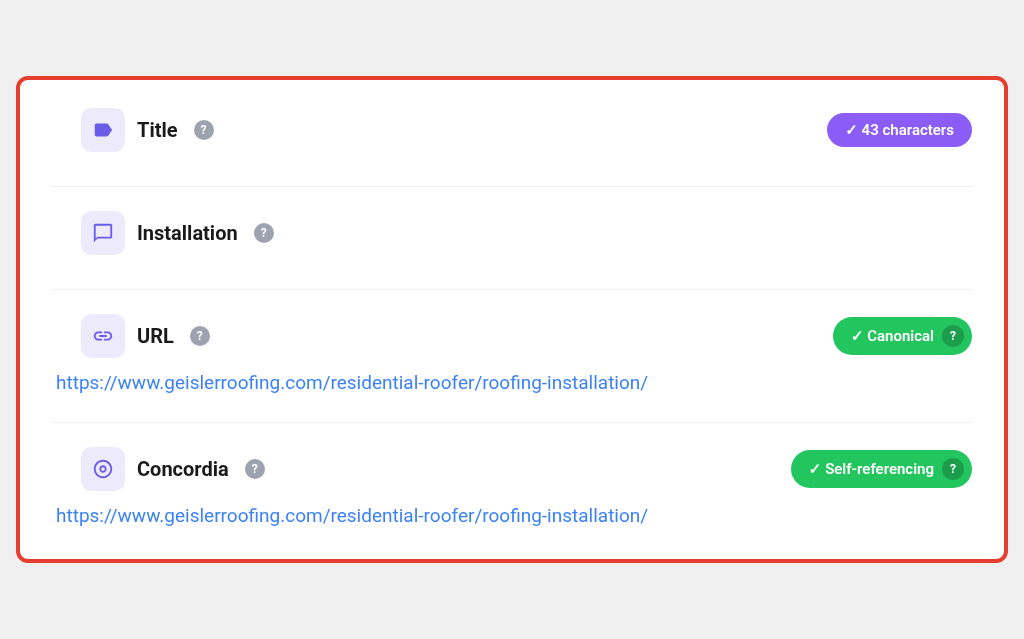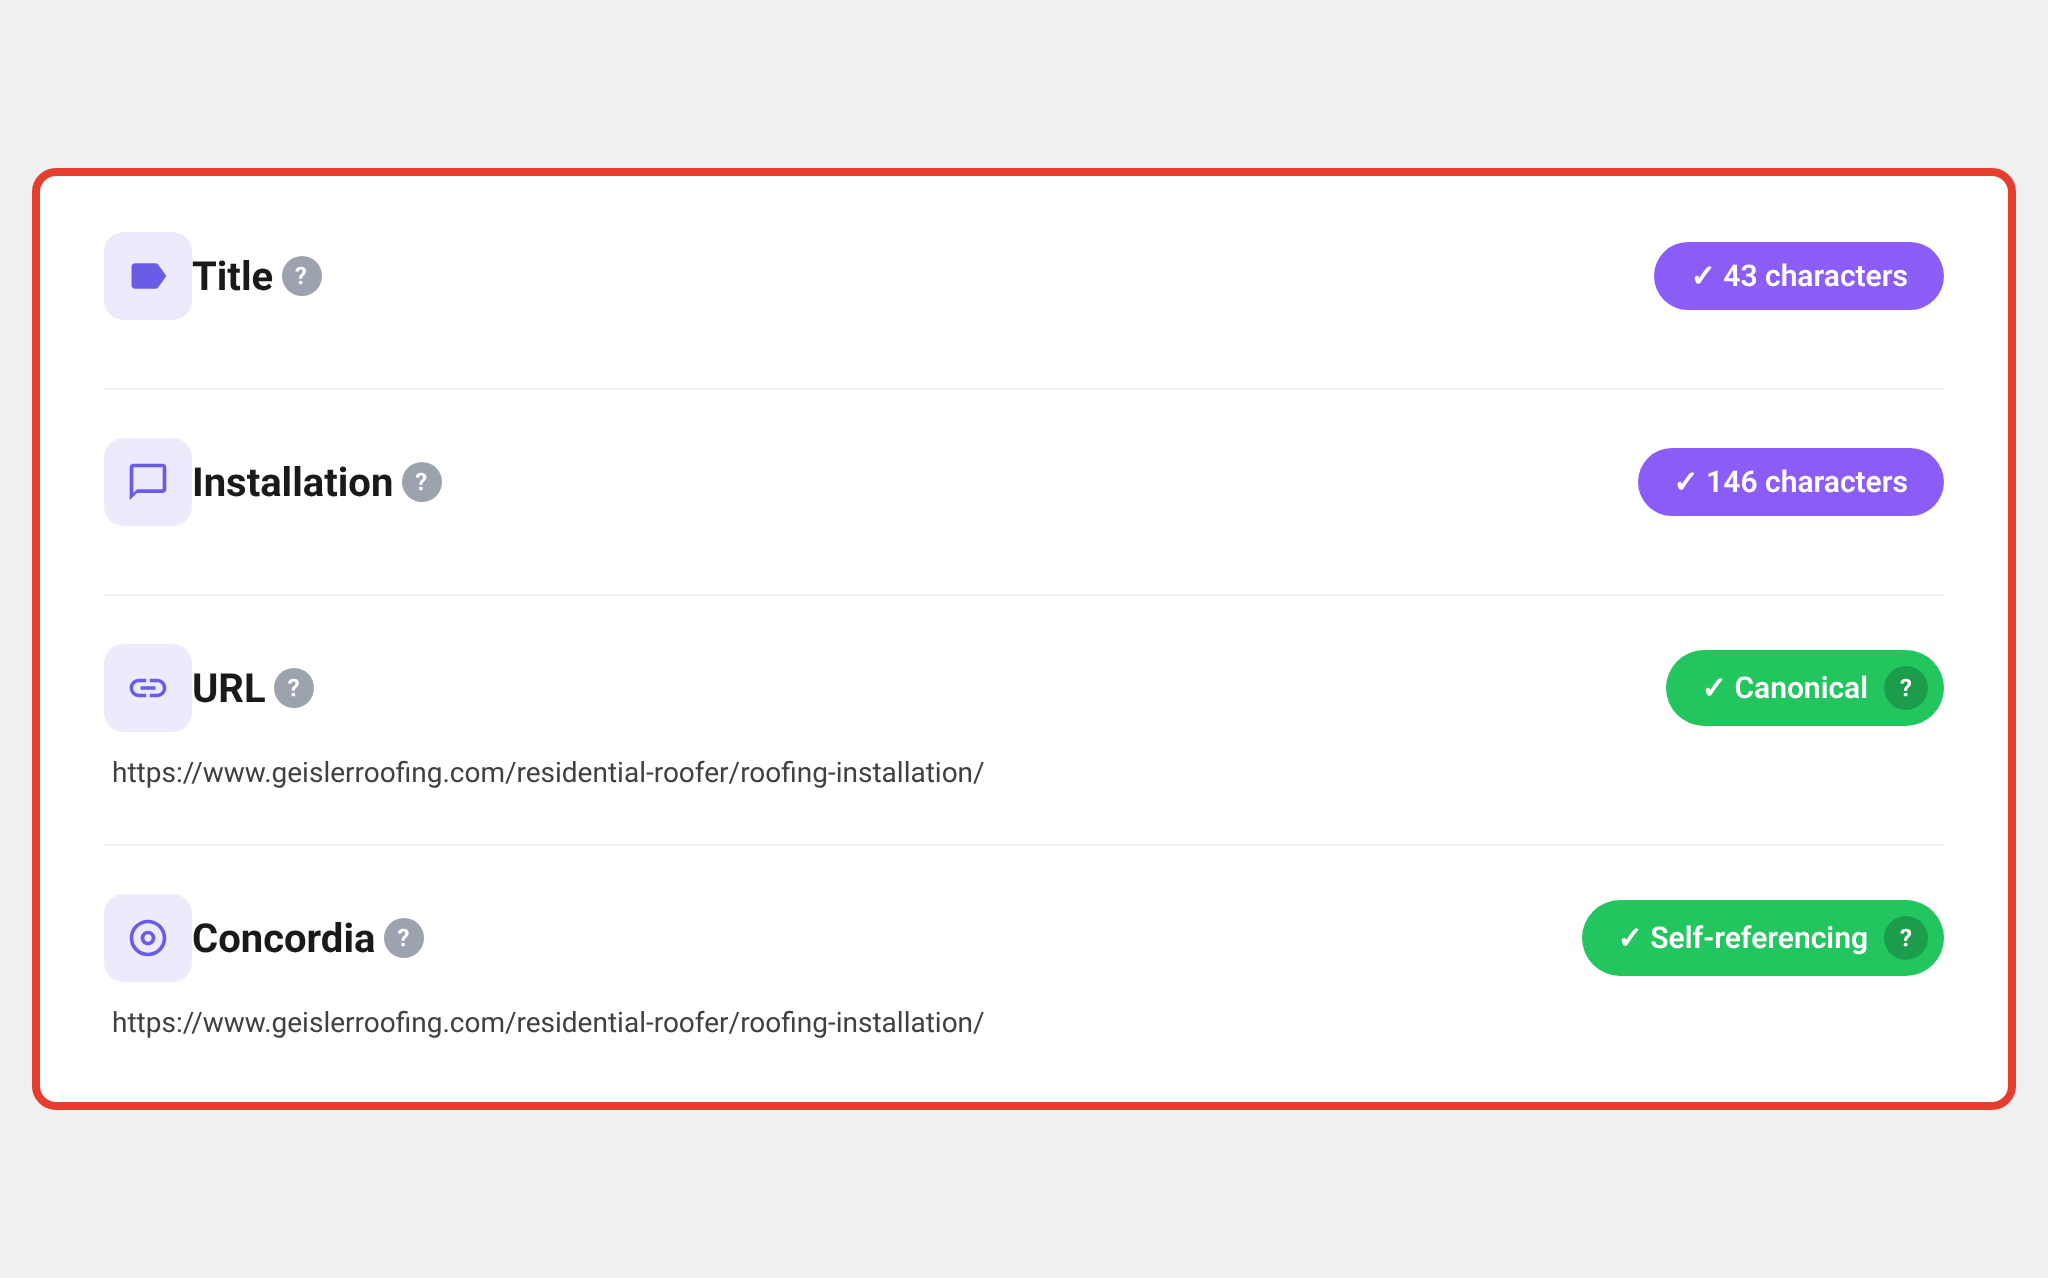--- a/index.html
+++ b/index.html
@@ -41,20 +41,22 @@
     .section-header {
       display: flex;
       align-items: center;
       justify-content: space-between;
       margin-bottom: 10px;
     }
 
     .section-title-group {
       display: flex;
       align-items: center;
+      gap: 12px;
+      margin-left: 29px;
     }
 
     .icon-box {
       width: 44px;
       height: 44px;
       background: #edeafc;
       border-radius: 10px;
       display: flex;
       align-items: center;
       justify-content: center;
@@ -134,22 +136,22 @@
     }
 
     .section-content {
       font-size: 15px;
       color: #333;
       line-height: 1.6;
       padding-left: 4px;
     }
 
     .url-text {
-      font-size: 14px;
-      color: #404040;
+      font-size: 19px;
+      color: #3b82f6;
       word-break: break-all;
     }
   </style>
 </head>
 <body>
 
 <div class="outer-frame">
 
   <div class="section">
     <div class="section-header">
@@ -172,21 +174,20 @@
       <div class="section-title-group">
         <div class="icon-box">
 
           <svg viewBox="0 0 24 24" xmlns="http://www.w3.org/2000/svg">
             <path d="M20 2H4c-1.1 0-2 .9-2 2v18l4-4h14c1.1 0 2-.9 2-2V4c0-1.1-.9-2-2-2zm0 14H6l-2 2V4h16v12z"></path>
           </svg>
         </div>
         <span class="section-title">Installation</span>
         <span class="help-icon">?</span>
       </div>
-      <div class="badge">✓ 146 characters</div>
     </div>
   </div>
 
   <div class="section">
     <div class="section-header">
       <div class="section-title-group">
         <div class="icon-box">
 
           <svg viewBox="0 0 24 24" xmlns="http://www.w3.org/2000/svg">
             <path d="M3.9 12c0-1.71 1.39-3.1 3.1-3.1h4V7H7c-2.76 0-5 2.24-5 5s2.24 5 5 5h4v-1.9H7c-1.71 0-3.1-1.39-3.1-3.1zM8 13h8v-2H8v2zm9-6h-4v1.9h4c1.71 0 3.1 1.39 3.1 3.1s-1.39 3.1-3.1 3.1h-4V17h4c2.76 0 5-2.24 5-5s-2.24-5-5-5z"></path>

